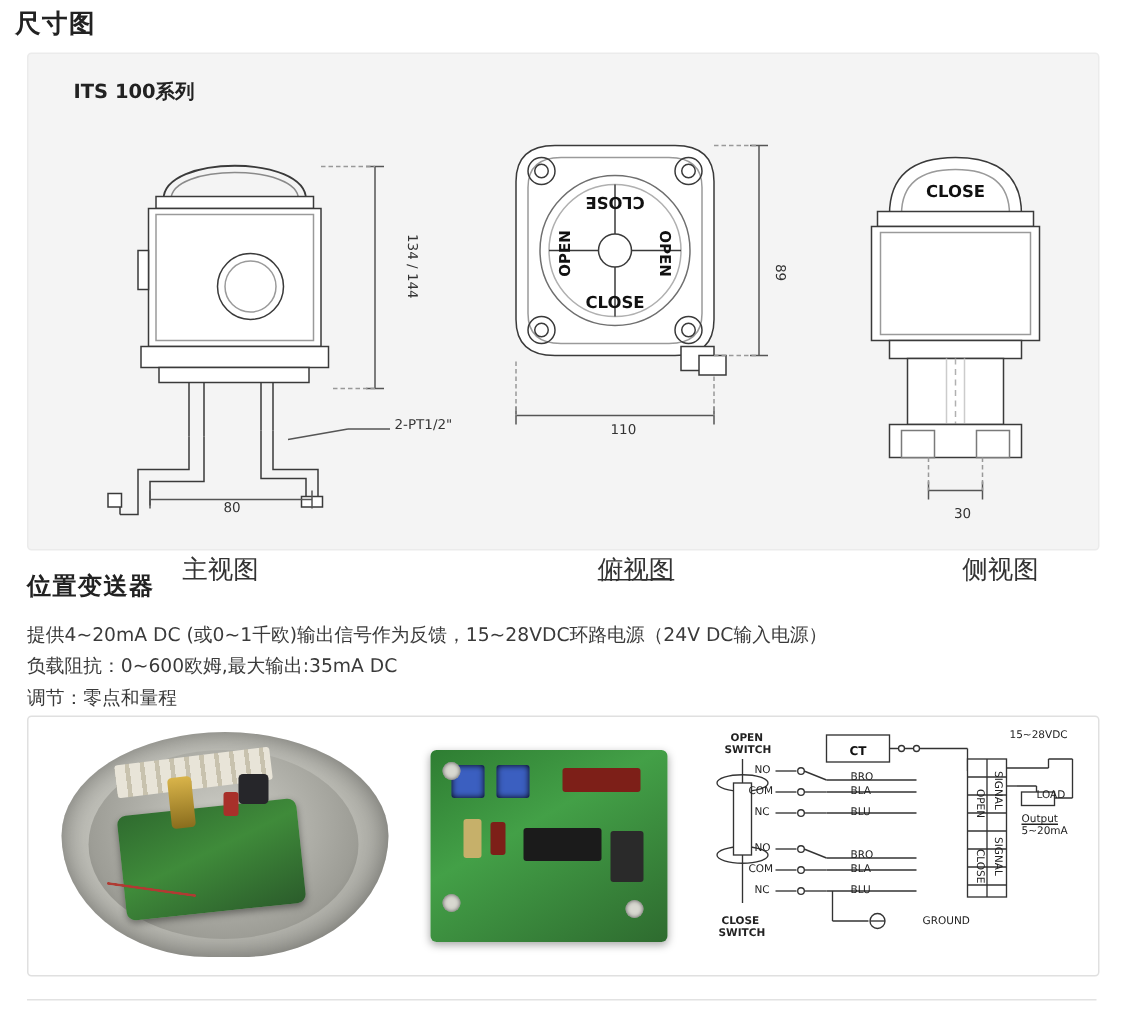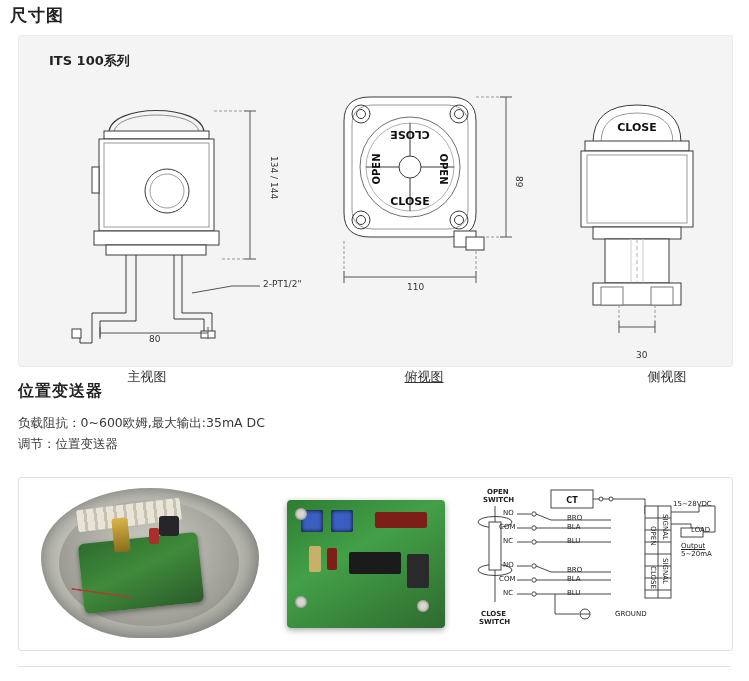--- a/index.html
+++ b/index.html
@@ -23,21 +23,21 @@
   
   #dim-panel{
     position:absolute;left:18px;top:35px;width:713px;height:330px;
     background:#f4f4f4;border:1px solid #ebebeb;border-radius:3px;
   }
   #dim-series{
     position:absolute;left:30px;top:16px;
     font-size:13px;font-weight:bold;color:#222;
   }
   .view-cap{
-    position:absolute;font-size:13px;color:#333;text-align:center;width:120px;
+    position:absolute;font-size:17px;color:#333;text-align:center;width:120px;
   }
   .drawing{position:absolute;}
   .dimtxt{position:absolute;font-size:9px;color:#333;font-family:"DejaVu Sans",sans-serif;}
   .vert{writing-mode:vertical-rl;}
 
   
   #pos-text{
     position:absolute;left:18px;top:412px;width:700px;
     font-size:12.5px;line-height:21px;color:#3a3a3a;
   }
@@ -238,29 +238,30 @@
       <rect x="102" y="206" width="22" height="18" fill="#ffffff" stroke="#7a7a7a"></rect>
 
       <line x1="70" y1="246" x2="106" y2="246" stroke="#555"></line>
       <line x1="70" y1="240" x2="70" y2="252" stroke="#555"></line>
       <line x1="106" y1="240" x2="106" y2="252" stroke="#555"></line>
       <line x1="70" y1="224" x2="70" y2="246" stroke="#999" stroke-dasharray="3 2"></line>
       <line x1="106" y1="224" x2="106" y2="246" stroke="#999" stroke-dasharray="3 2"></line>
     </g>
     <text x="88" y="50" font-size="11" font-weight="bold" fill="#111" text-anchor="middle" font-family="DejaVu Sans, sans-serif">CLOSE</text>
   </svg>
-  <div class="dimtxt" style="left:617px;top:314px;">30</div>
+  <div class="dimtxt" style="left:617px;top:302px;">30</div>
   <div class="view-cap" style="left:588px;top:332px;">侧视图</div>
 </div>
 
 <div id="pos-title" class="sec-title">位置变送器</div>
 
 <div id="pos-text">
+  <div>提供4~20mA DC (或0~1千欧)输出信号作为反馈，15~28VDC环路电源（24V DC输入电源）</div>
   <div>负载阻抗：0~600欧姆,最大输出:35mA DC</div>
-  <div>调节：位置变送器</div>
+  <div>调节：零点和量程</div>
 </div>
 
 <div id="photo-panel">
 
   <div id="photo1">
     <div class="inner"></div>
     <div class="pcb"></div>
     <div class="term"></div>
     <div class="gold"></div>
     <div class="blk"></div>
@@ -371,20 +372,20 @@
     <div class="wtxt" style="left:108px;top:91px;">BLA</div>
     <div class="wtxt" style="left:108px;top:105px;">BLU</div>
 
     <div class="wtxt" style="left:134px;top:126px;margin-left:22px;">GROUND</div>
 
     <div class="wtxt vert" style="left:190px;top:82px;">CLOSE</div>
     <div class="wtxt vert" style="left:190px;top:42px;">OPEN</div>
     <div class="wtxt vert" style="left:202px;top:30px;">SIGNAL</div>
     <div class="wtxt vert" style="left:202px;top:74px;">SIGNAL</div>
 
-    <div class="wtxt" style="left:214px;top:16px;">15~28VDC</div>
+    <div class="wtxt" style="left:214px;top:2px;">15~28VDC</div>
     <div class="wtxt" style="left:232px;top:42px;">LOAD</div>
     <div class="wtxt" style="left:222px;top:58px;text-decoration:underline;">Output</div>
     <div class="wtxt" style="left:222px;top:66px;">5~20mA</div>
   </div>
 </div>
 
 <div id="bottom-rule"></div>
 
 </body></html>

